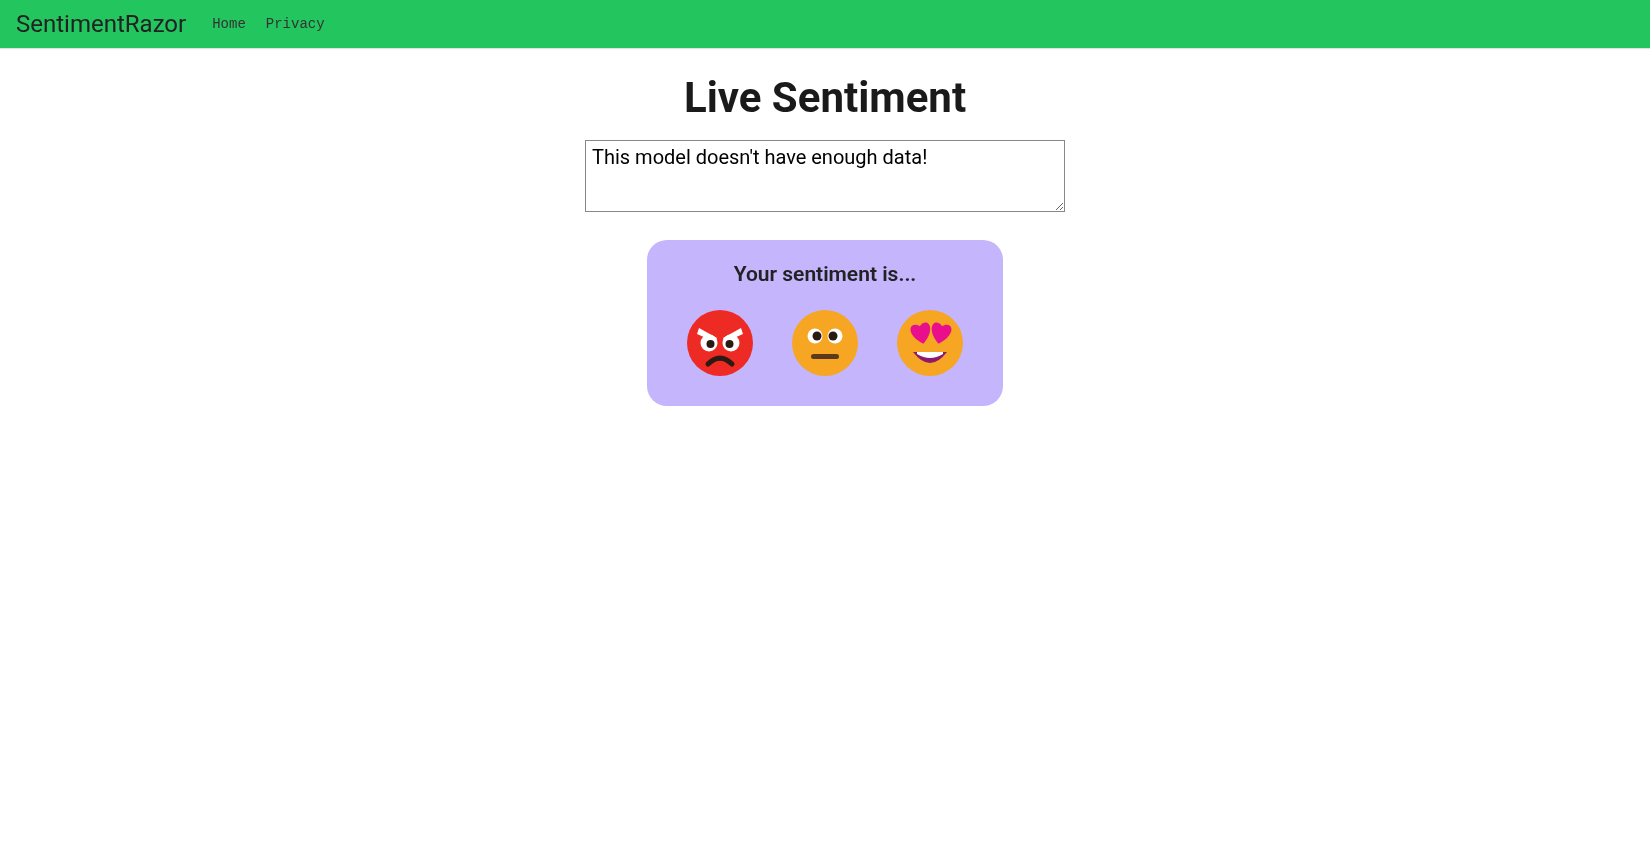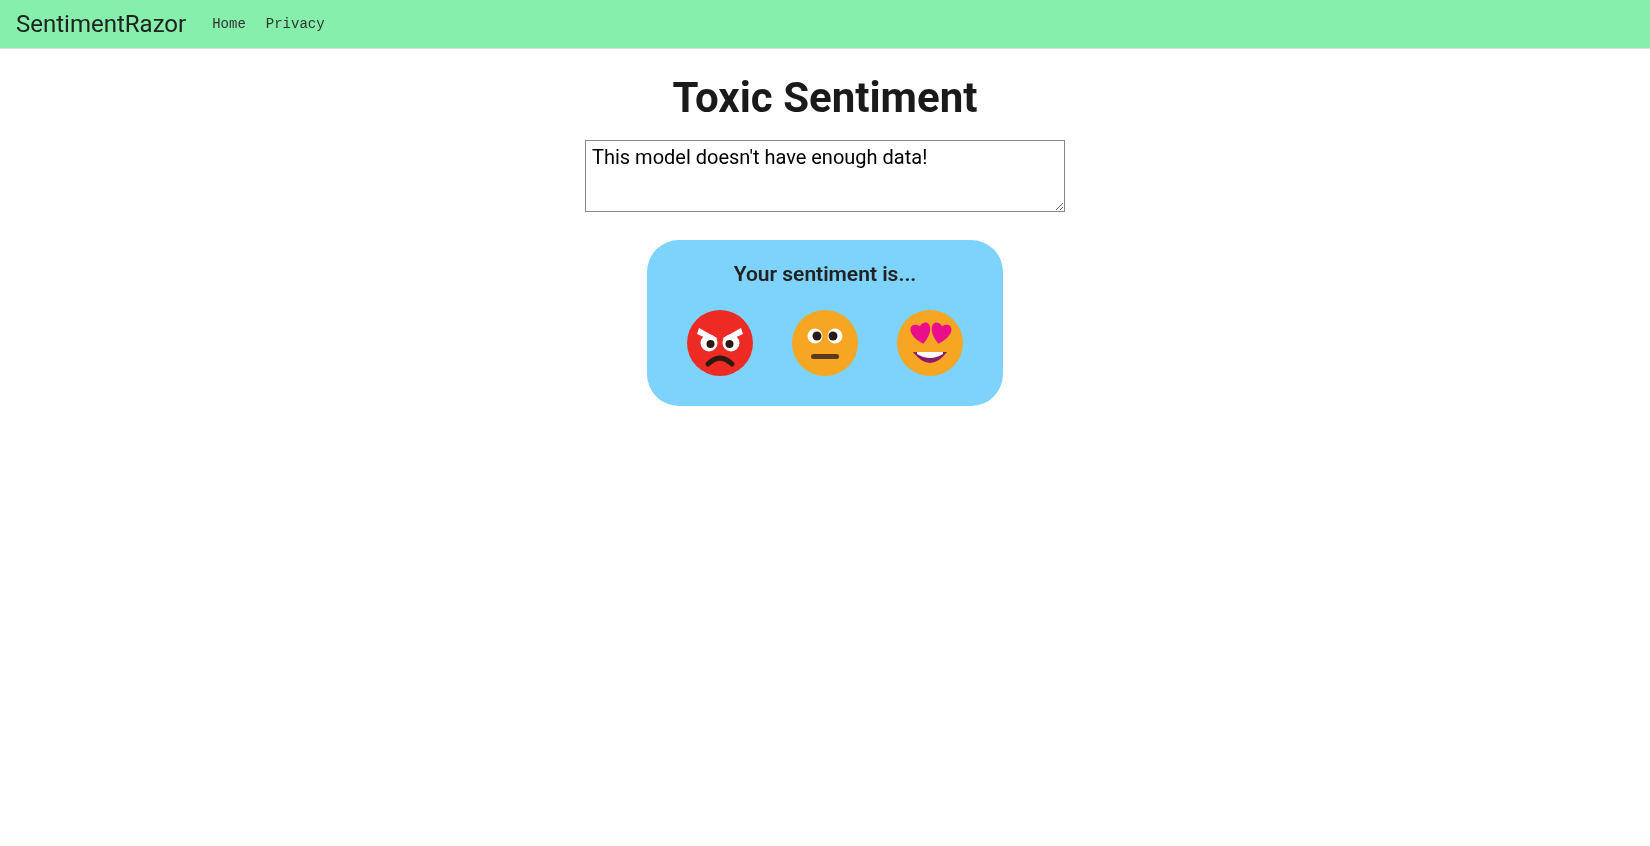--- a/index.html
+++ b/index.html
@@ -7,21 +7,21 @@
       font-family: "Segoe UI", Roboto, "Helvetica Neue", Arial, sans-serif;
       background: #fff;
       color: #212529;
     }
     
     .navbar {
       display: flex;
       align-items: center;
       padding: 8px 16px;
       border-bottom: 1px solid #dee2e6;
-      background: #86efac;
+      background: #22c55e;
       box-shadow: 0 1px 2px rgba(0,0,0,0.03);
     }
     .navbar-brand {
       font-size: 24px;
       color: #222;
       text-decoration: none;
       padding-right: 16px;
     }
     .nav-item {
       font-size: 14px;
@@ -52,22 +52,22 @@
       padding: 4px 6px;
       border: 1px solid #888;
       resize: both;
       font-family: inherit;
       display: block;
       margin: 12px auto 28px auto;
     }
     
     .result-card {
       width: 356px;
-      background: #7dd3fc;
-      border-radius: 32px;
+      background: #c4b5fd;
+      border-radius: 20px;
       margin: 0 auto;
       padding: 22px 20px 28px 20px;
       position: relative;
     }
     .result-card .result-title {
       font-size: 21px;
       font-weight: 600;
       margin-bottom: 22px;
       color: #222;
     }
@@ -106,21 +106,21 @@
 </head>
 <body>
 
 <nav class="navbar">
   <a class="navbar-brand" href="#">SentimentRazor</a>
   <a class="nav-item" href="#">Home</a>
   <a class="nav-item" href="#">Privacy</a>
 </nav>
 
 <div class="container">
-  <h1 class="page-title">Toxic Sentiment</h1>
+  <h1 class="page-title">Live Sentiment</h1>
 
   <textarea class="sentiment-input" style="">This model doesn't have enough data!</textarea>
 
   <div class="result-card">
     <div class="result-title">Your sentiment is...</div>
     <div class="emoji-row">
 
       <div class="emoji-slot">
         <svg viewBox="0 0 70 70" width="70" height="70">
           <circle cx="35" cy="35" r="33" fill="#ee2a24"></circle>

